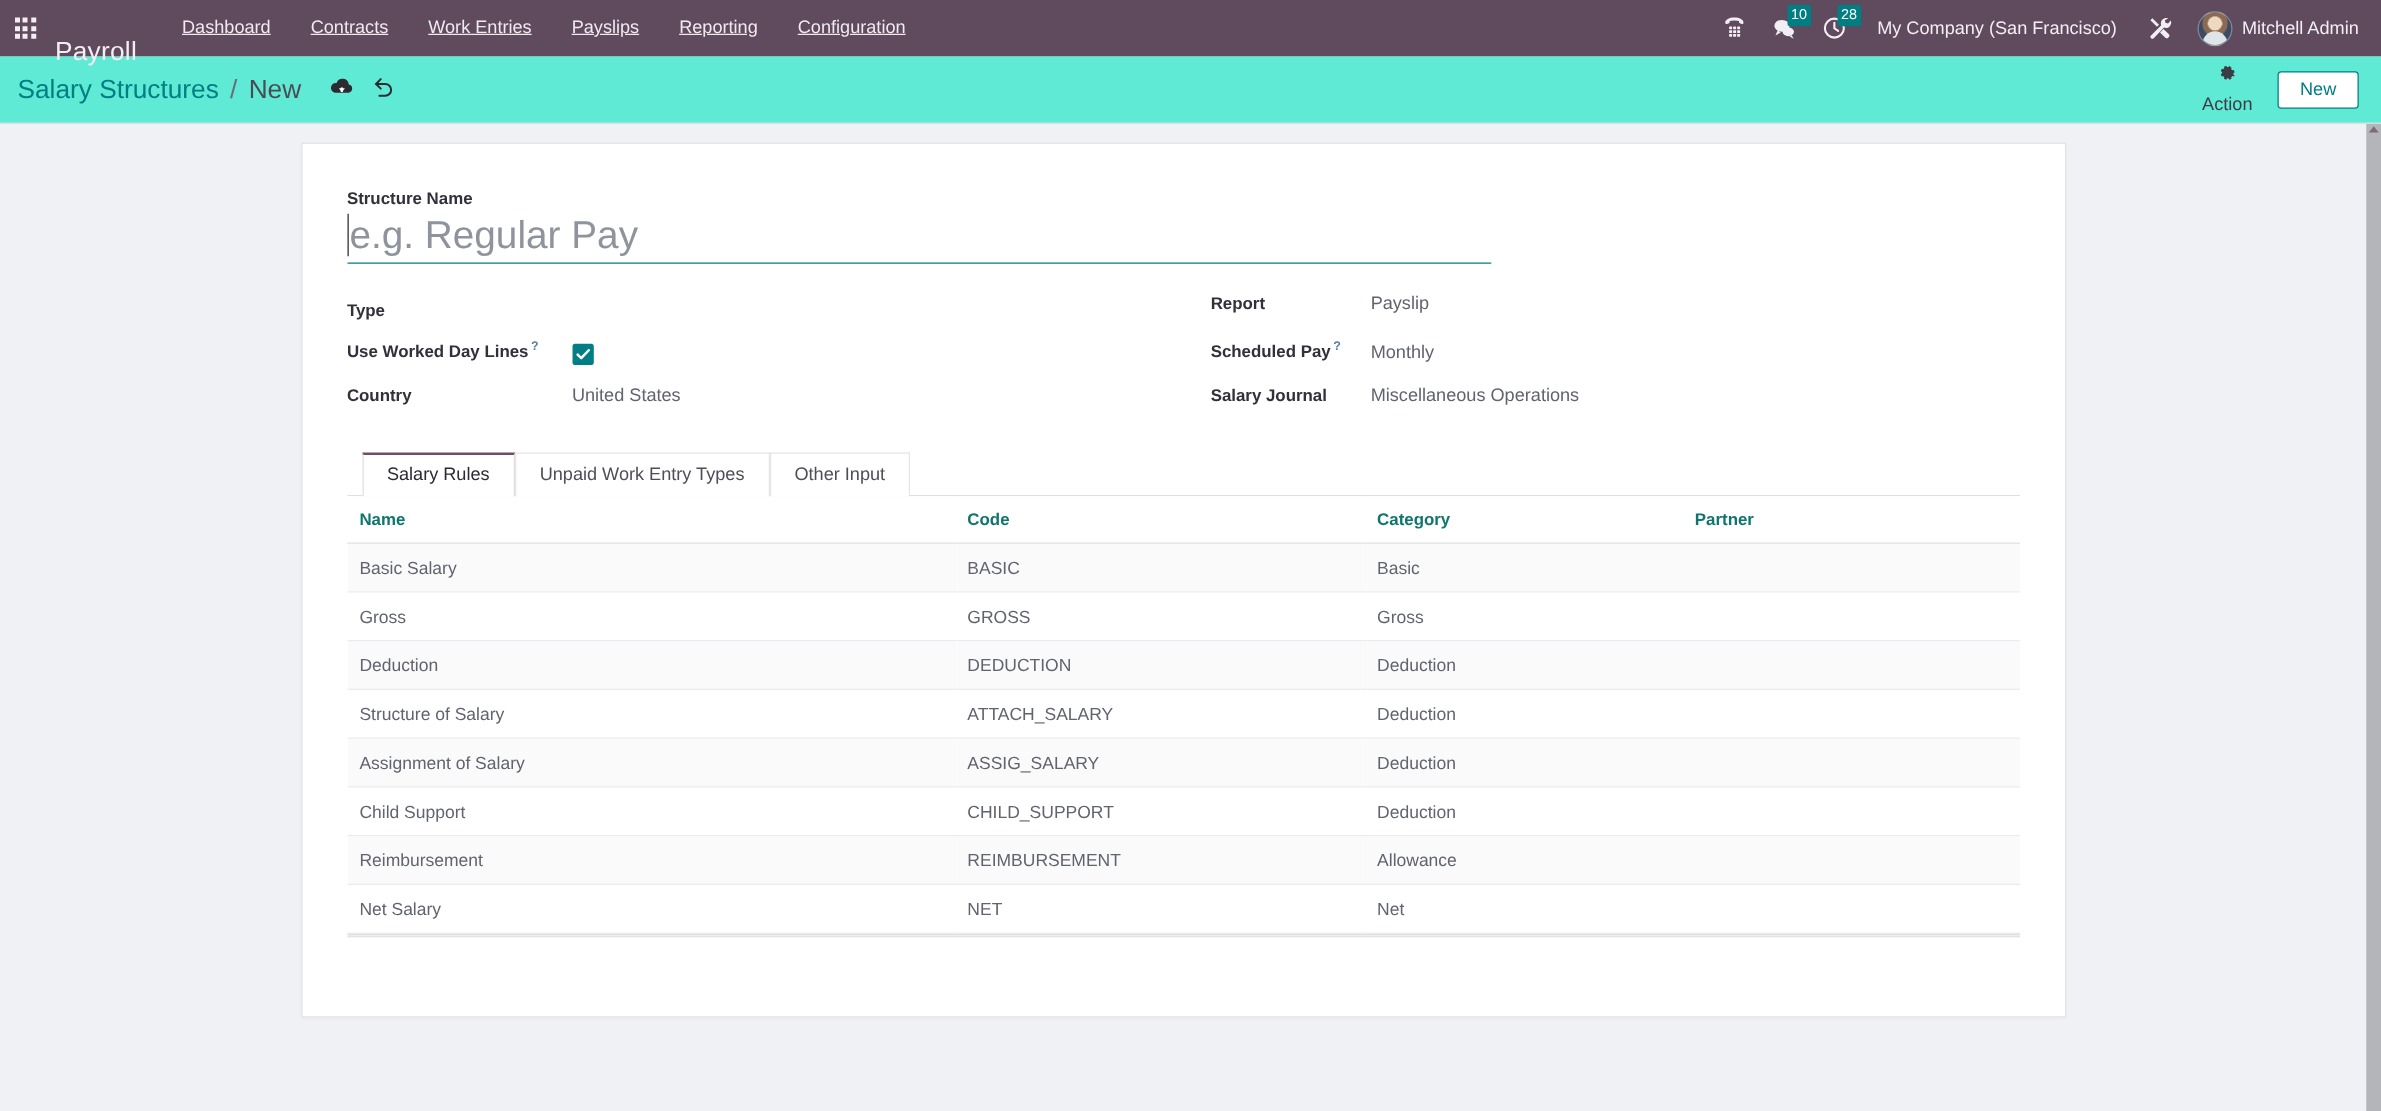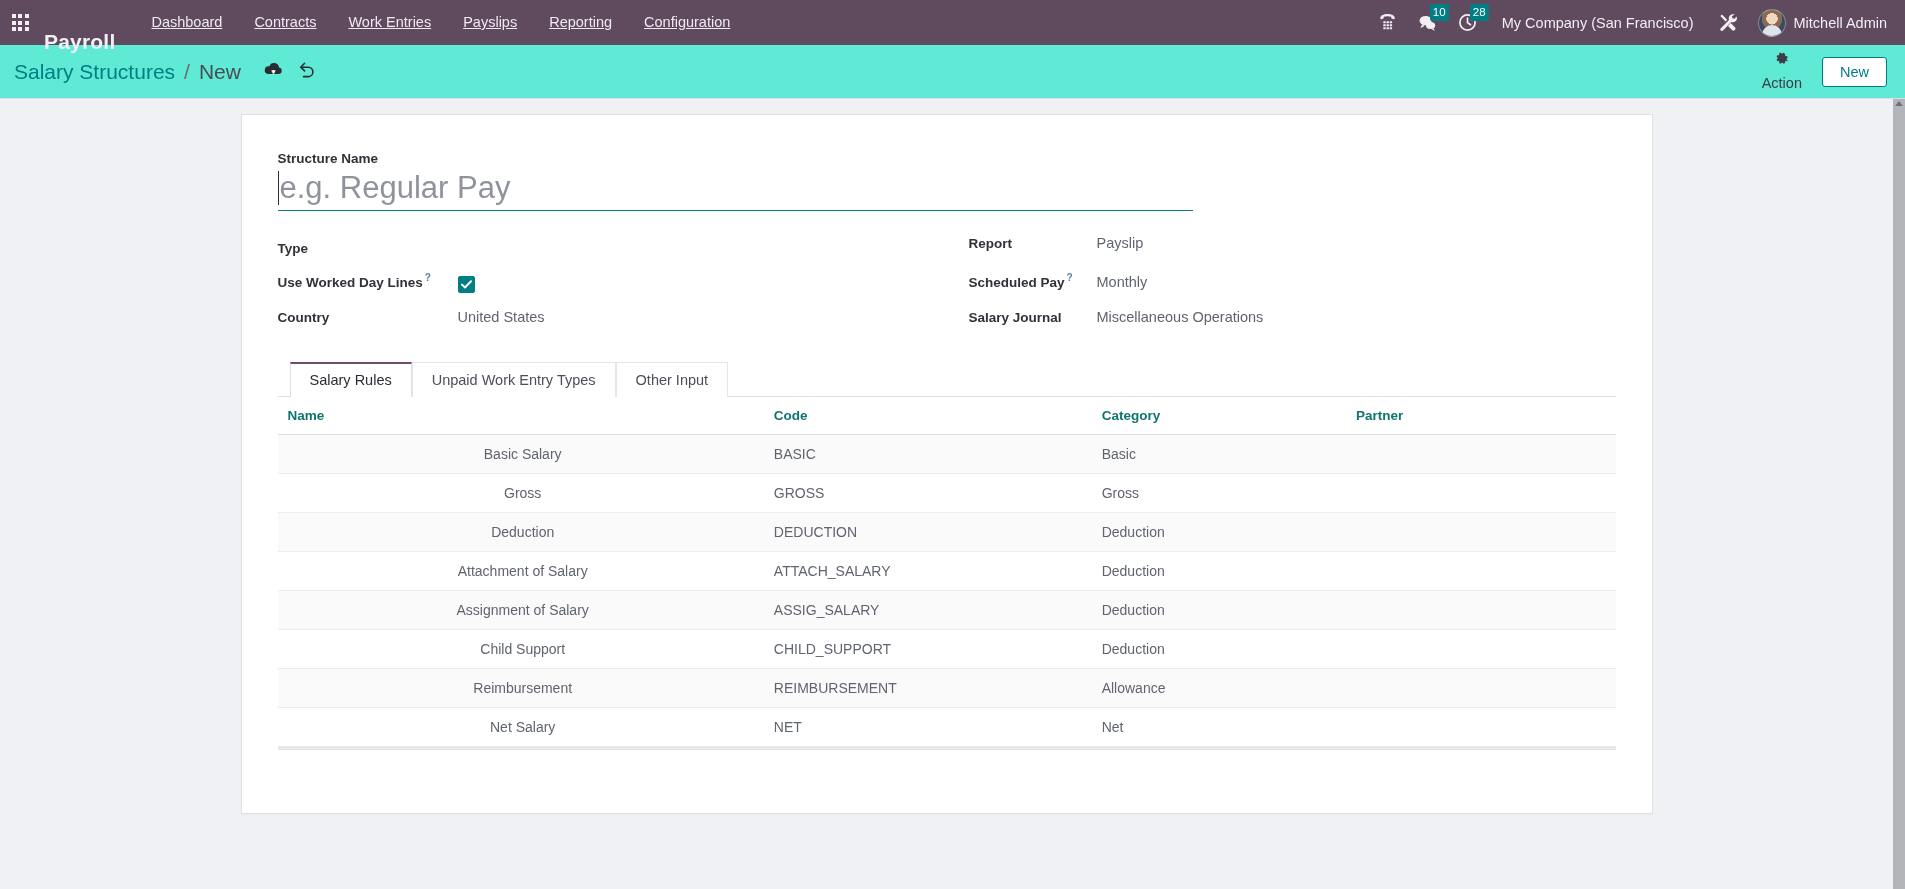--- a/index.html
+++ b/index.html
@@ -30,21 +30,21 @@
   }
   .apps-grid .g {
     display: grid;
     grid-template-columns: repeat(3, 4px);
     grid-template-rows: repeat(3, 4px);
     gap: 2.5px;
   }
   .apps-grid .g i { background: #f3eef3; display: block; width: 4px; height: 4px; }
   .brand {
     font-size: 21px;
-    font-weight: 700;
+    font-weight: 400;
     letter-spacing: .2px;
     padding: 0 6px 0 4px;
     cursor: pointer;
     white-space: nowrap;
     margin-top: 39px;
   }
   .menu { display: flex; align-items: center; margin-left: 14px; }
   .menu-item {
     font-size: 14.5px;
     padding: 0 16px;
@@ -295,21 +295,21 @@
     font-size: 14px;
     color: #60646e;
     padding: 11px 8px;
     border-bottom: 1px solid #ececf0;
     white-space: nowrap;
     overflow: hidden;
     text-overflow: ellipsis;
   }
   table.o-list tbody tr:nth-child(odd) td { background: #fafafb; }
   table.o-list tbody tr:nth-child(even) td { background: #ffffff; }
-  .col-name { width: 36.5%; padding-left: 10px !important; text-align: center; }
+  .col-name { width: 36.5%; padding-left: 10px !important; }
   .col-code { width: 24.5%; }
   .col-cat  { width: 19%; }
   .col-part { width: 20%; }
   .table-foot {
     height: 3px;
     background: #eceef2;
     border-top: 1px solid #dfdfe3;
     border-bottom: 1px solid #dfdfe3;
   }
   .foot-space { height: 44px; background: #fff; }
@@ -546,21 +546,21 @@
               <td class="col-cat">Gross</td>
               <td class="col-part"></td>
             </tr>
             <tr>
               <td class="col-name">Deduction</td>
               <td class="col-code">DEDUCTION</td>
               <td class="col-cat">Deduction</td>
               <td class="col-part"></td>
             </tr>
             <tr>
-              <td class="col-name">Attachment of Salary</td>
+              <td class="col-name">Structure of Salary</td>
               <td class="col-code">ATTACH_SALARY</td>
               <td class="col-cat">Deduction</td>
               <td class="col-part"></td>
             </tr>
             <tr>
               <td class="col-name">Assignment of Salary</td>
               <td class="col-code">ASSIG_SALARY</td>
               <td class="col-cat">Deduction</td>
               <td class="col-part"></td>
             </tr>

